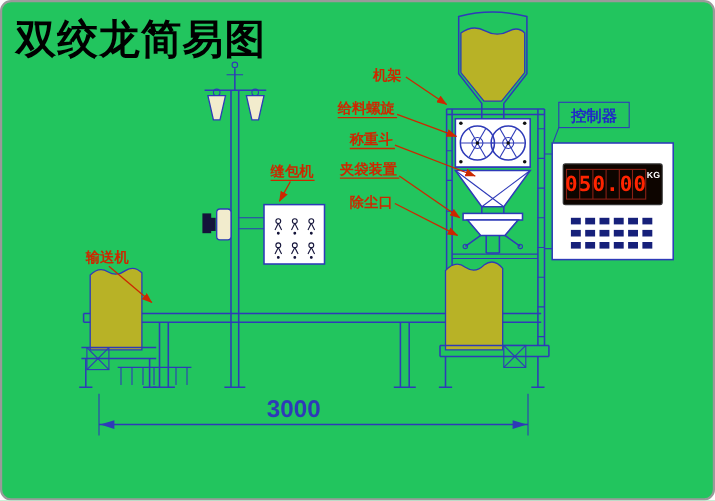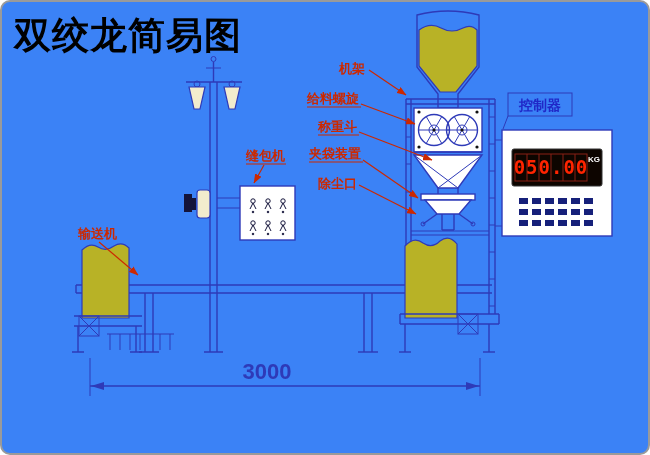--- a/index.html
+++ b/index.html
@@ -1,18 +1,18 @@
 <!DOCTYPE html>
 <html><head>
 <meta charset="utf-8">
 <style>
   html,body{margin:0;padding:0;background:#fff;}
   .frame{
     position:relative;width:650px;height:455px;box-sizing:border-box;
-    border:2px solid #9a9a9a;border-radius:10px;background:#3b82f6;overflow:hidden;
+    border:2px solid #9a9a9a;border-radius:10px;background:#22c55e;overflow:hidden;
     font-family:"Liberation Sans",sans-serif;
     text-decoration:underline;
   }
   svg{position:absolute;left:0;top:0;}
   
   .b  {stroke:#2e3ab8;stroke-width:1.4;fill:none;}
   .bt {stroke:#2e3ab8;stroke-width:1;fill:none;}
   .bw {stroke:#2e3ab8;stroke-width:1.4;fill:#ffffff;}
   .yf {fill:#b8b226;stroke:#2e3ab8;stroke-width:1.2;}
   .rl {stroke:#cc2800;stroke-width:1.2;fill:none;}

